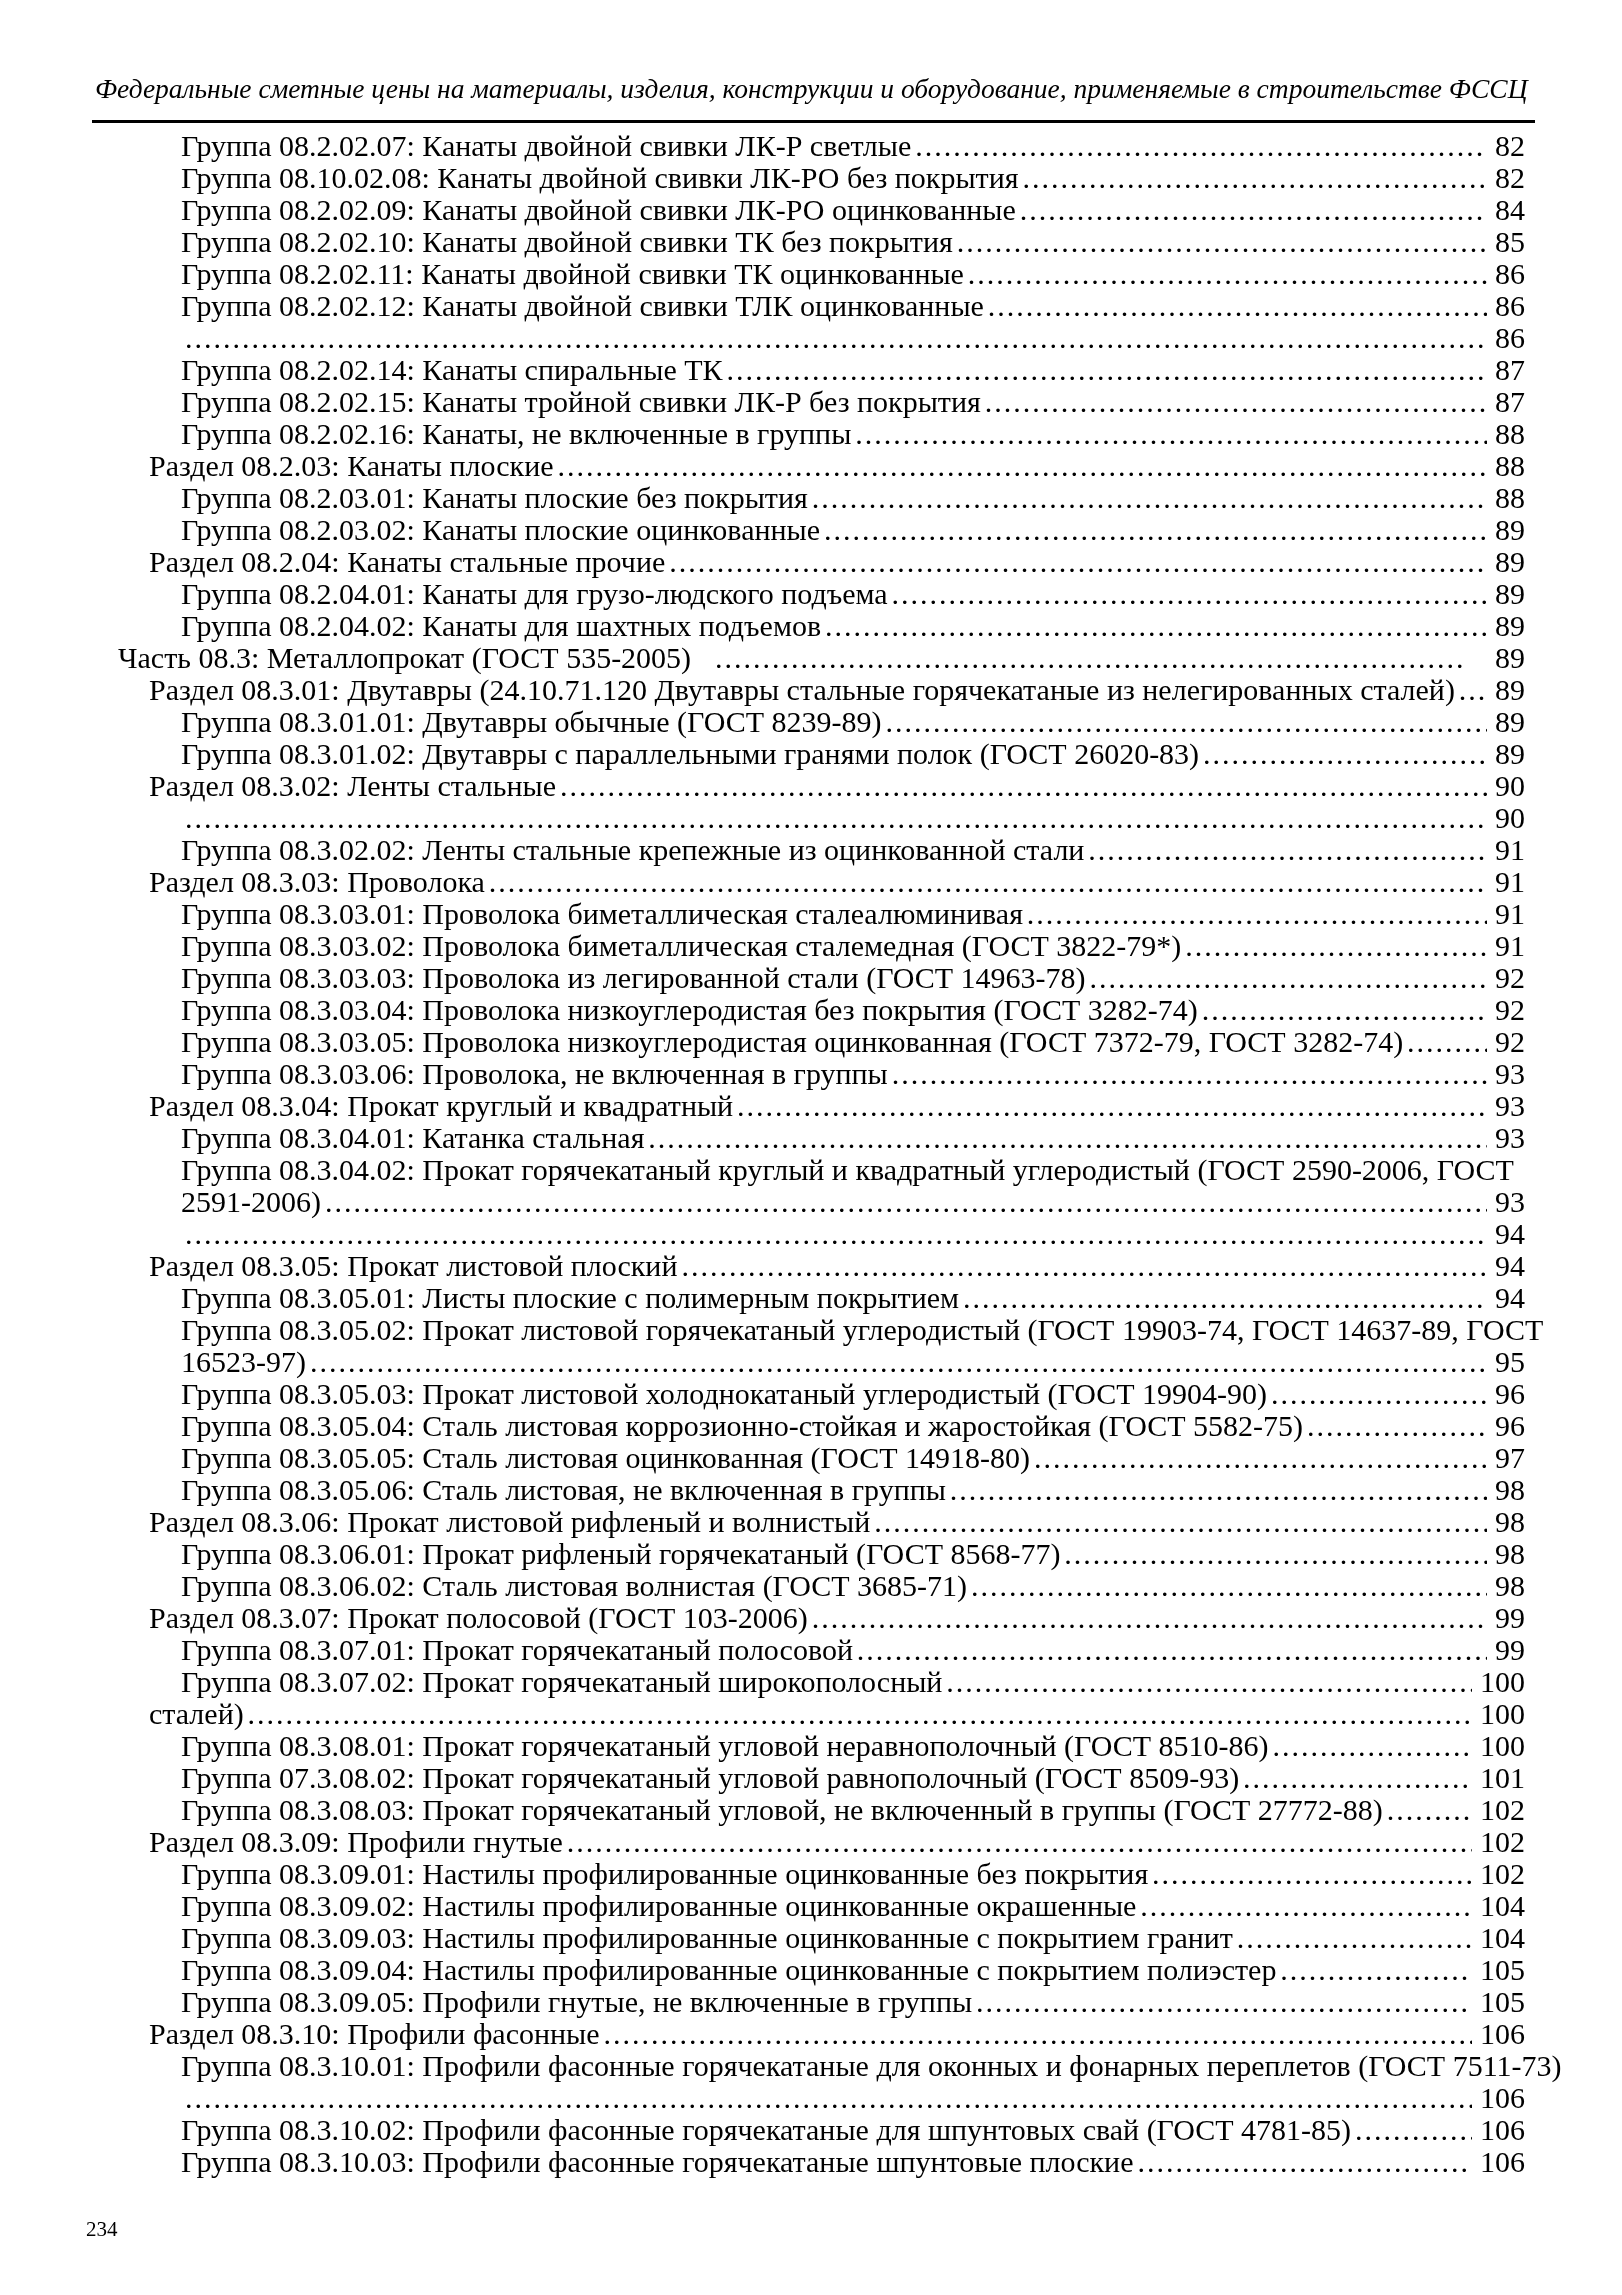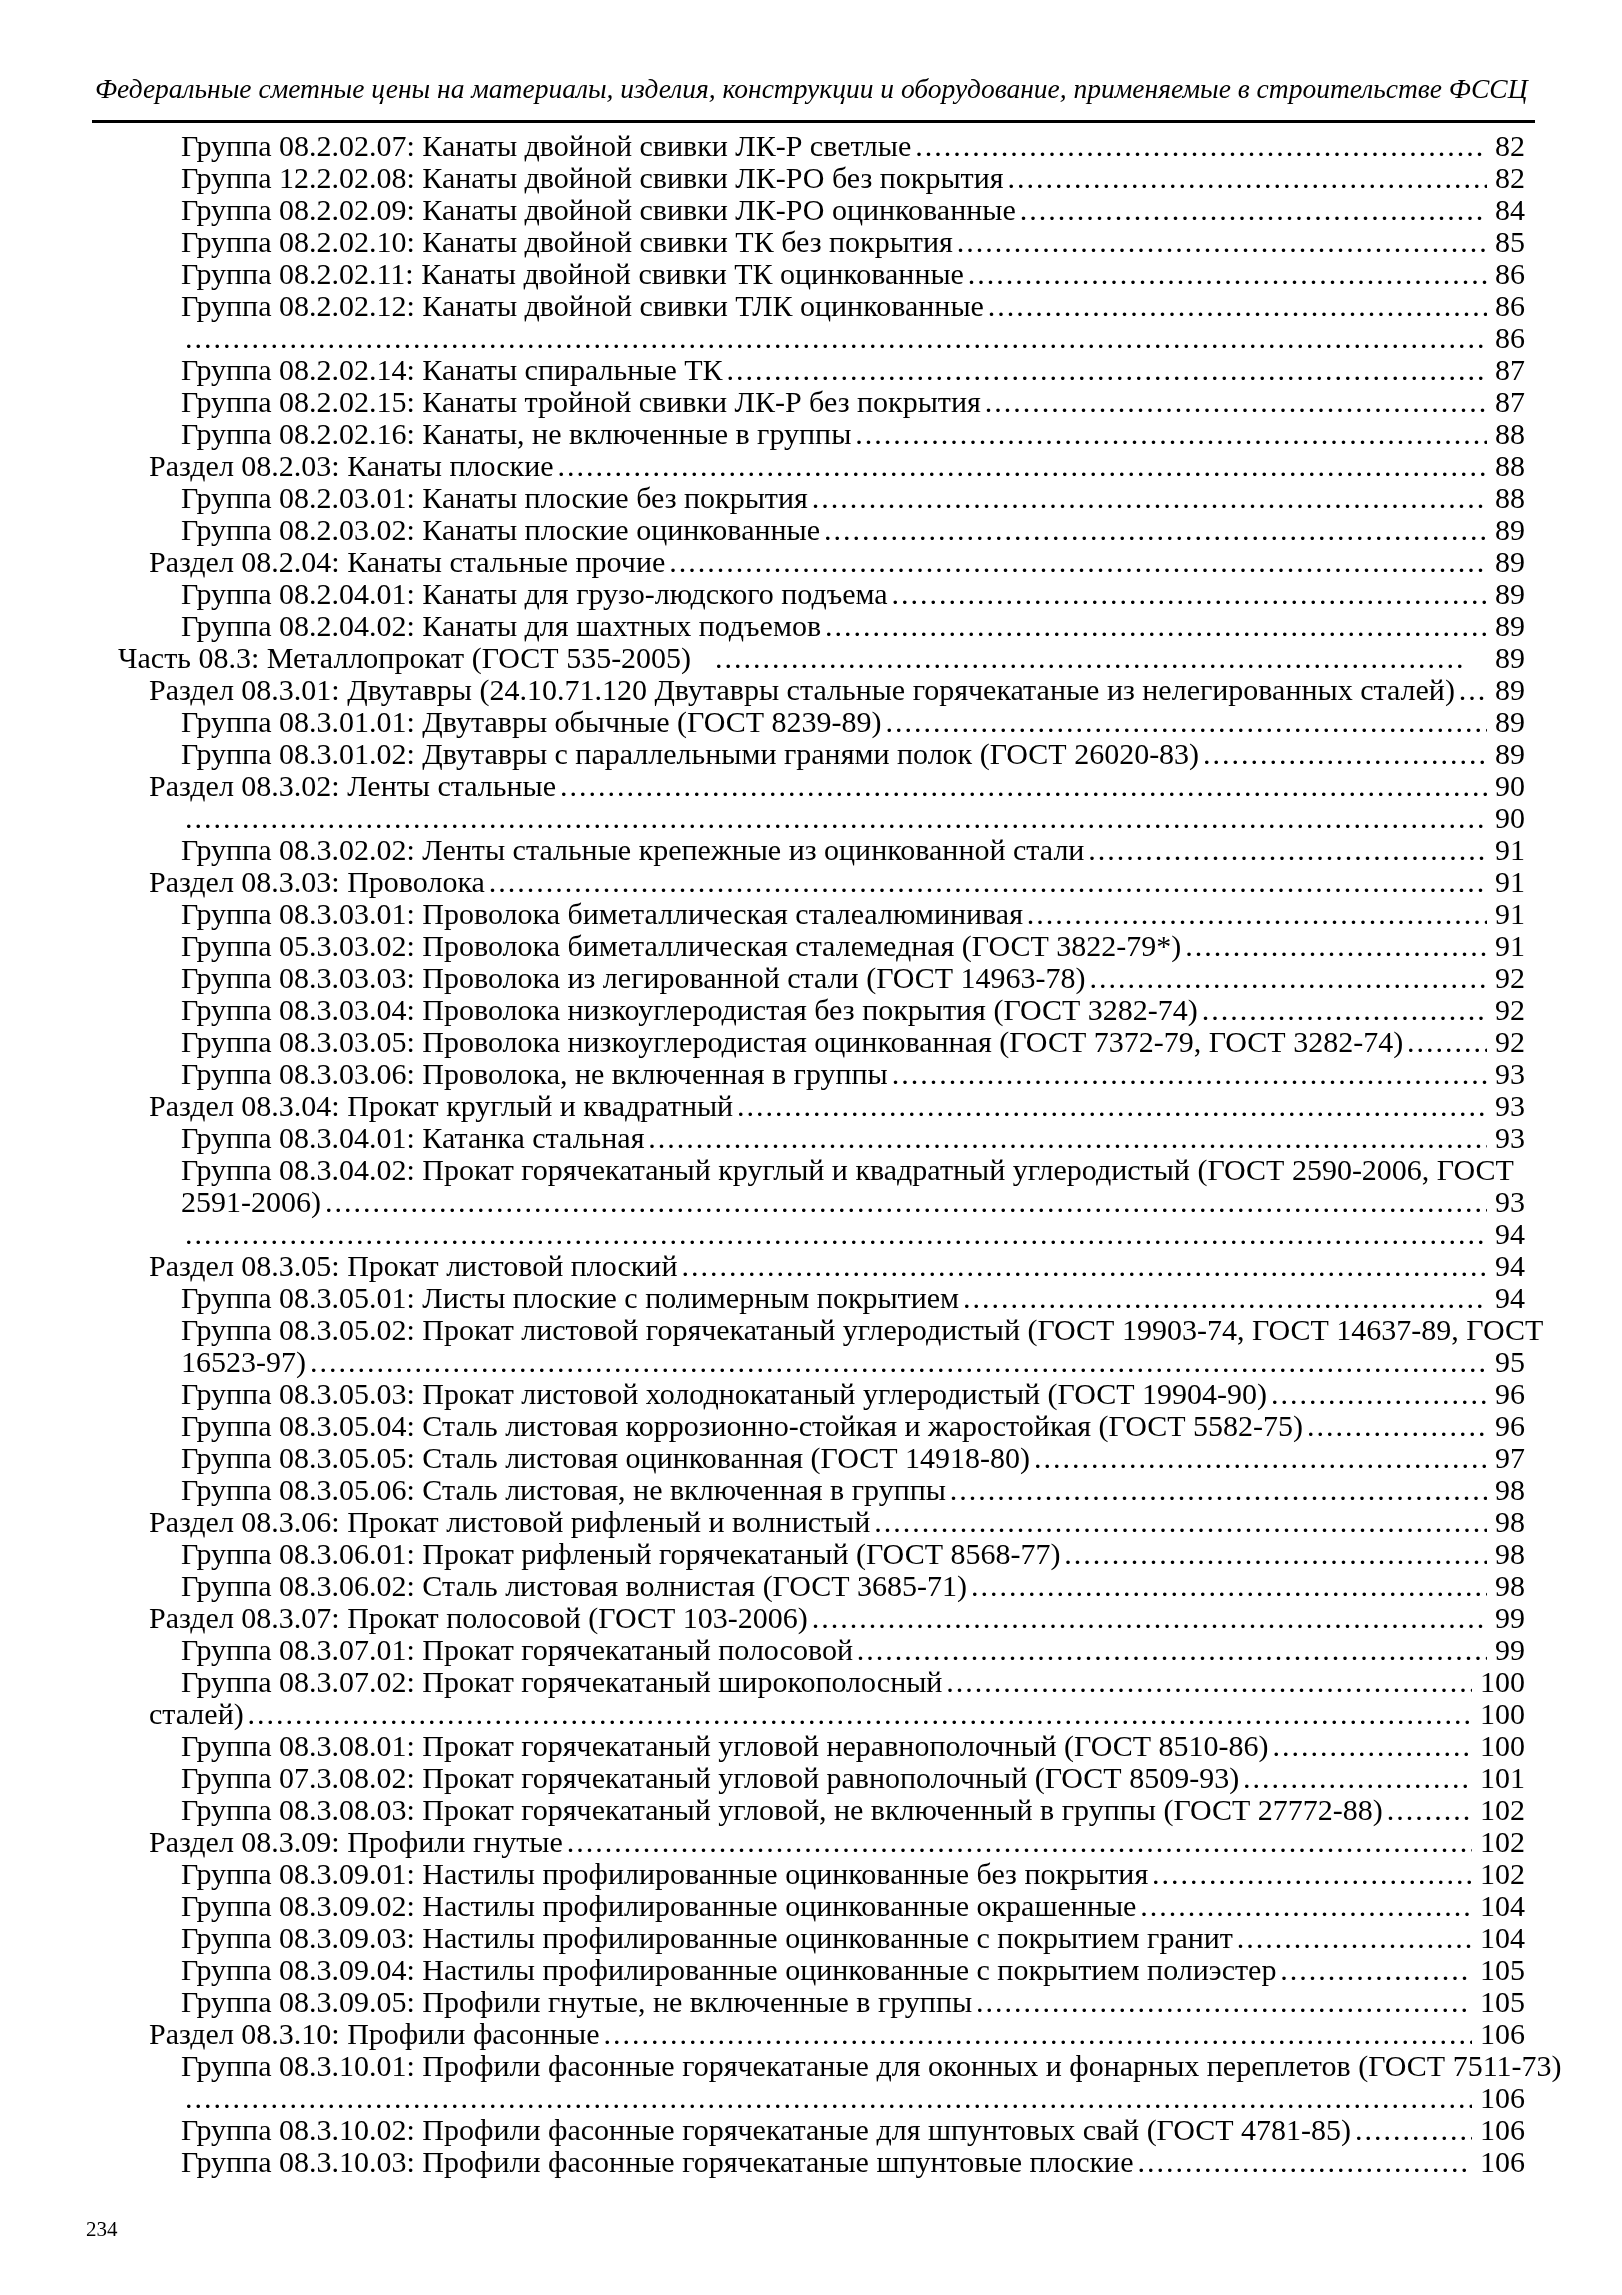--- a/index.html
+++ b/index.html
@@ -55,21 +55,21 @@
 
   <div class="header-rule"></div>
 
   <div class="toc">
       <div class="toc-row lvl2">
         <span class="toc-text">Группа 08.2.02.07: Канаты двойной свивки ЛК-Р светлые</span>
         <span class="toc-dots"></span>
         <span class="toc-page">82</span>
       </div>
       <div class="toc-row lvl2">
-        <span class="toc-text">Группа 12.2.02.08: Канаты двойной свивки ЛК-РО без покрытия</span>
+        <span class="toc-text">Группа 08.10.02.08: Канаты двойной свивки ЛК-РО без покрытия</span>
         <span class="toc-dots"></span>
         <span class="toc-page">82</span>
       </div>
       <div class="toc-row lvl2">
         <span class="toc-text">Группа 08.2.02.09: Канаты двойной свивки ЛК-РО оцинкованные</span>
         <span class="toc-dots"></span>
         <span class="toc-page">84</span>
       </div>
       <div class="toc-row lvl2">
         <span class="toc-text">Группа 08.2.02.10: Канаты двойной свивки ТК без покрытия</span>
@@ -173,21 +173,21 @@
         <span class="toc-text">Раздел 08.3.03: Проволока</span>
         <span class="toc-dots"></span>
         <span class="toc-page">91</span>
       </div>
       <div class="toc-row lvl2">
         <span class="toc-text">Группа 08.3.03.01: Проволока биметаллическая сталеалюминивая</span>
         <span class="toc-dots"></span>
         <span class="toc-page">91</span>
       </div>
       <div class="toc-row lvl2">
-        <span class="toc-text">Группа 05.3.03.02: Проволока биметаллическая сталемедная (ГОСТ 3822-79*)</span>
+        <span class="toc-text">Группа 08.3.03.02: Проволока биметаллическая сталемедная (ГОСТ 3822-79*)</span>
         <span class="toc-dots"></span>
         <span class="toc-page">91</span>
       </div>
       <div class="toc-row lvl2">
         <span class="toc-text">Группа 08.3.03.03: Проволока из легированной стали (ГОСТ 14963-78)</span>
         <span class="toc-dots"></span>
         <span class="toc-page">92</span>
       </div>
       <div class="toc-row lvl2">
         <span class="toc-text">Группа 08.3.03.04: Проволока низкоуглеродистая без покрытия (ГОСТ 3282-74)</span>

